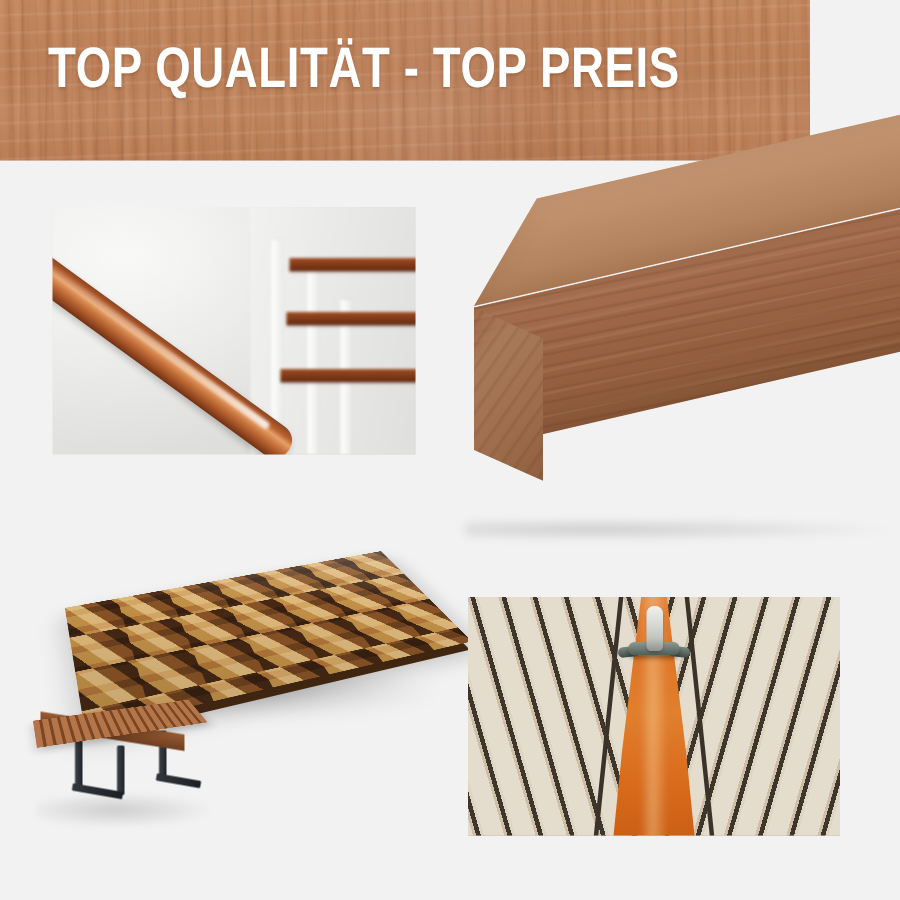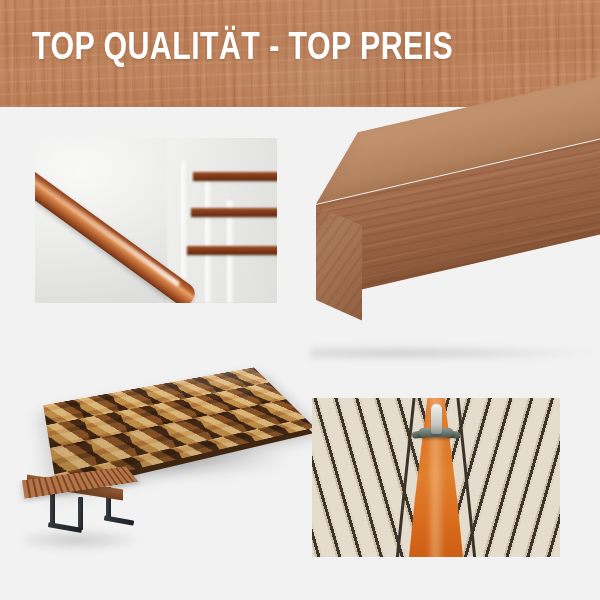--- a/index.html
+++ b/index.html
@@ -14,21 +14,21 @@
     overflow: hidden;
     background: #f2f2f2;
     font-family: "Liberation Sans", sans-serif;
   }
 
   
   .banner {
     position: absolute;
     left: 0;
     top: 0;
-    width: 600px;
+    width: 540px;
     height: 107px;
     overflow: hidden;
     background:
       repeating-linear-gradient(
         90deg,
         rgba(255,255,255,0.05) 0px,
         rgba(255,255,255,0.00) 3px,
         rgba(120,62,30,0.07) 7px,
         rgba(255,255,255,0.04) 12px
       ),

